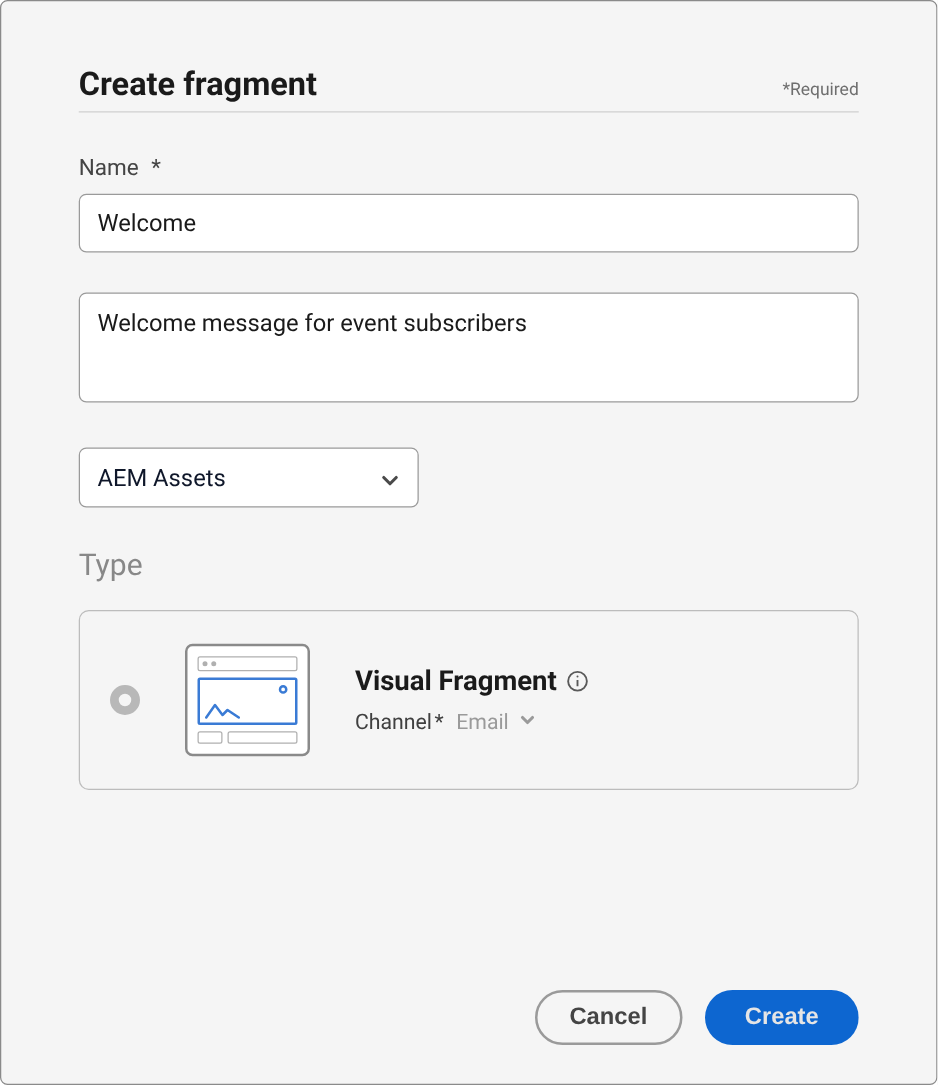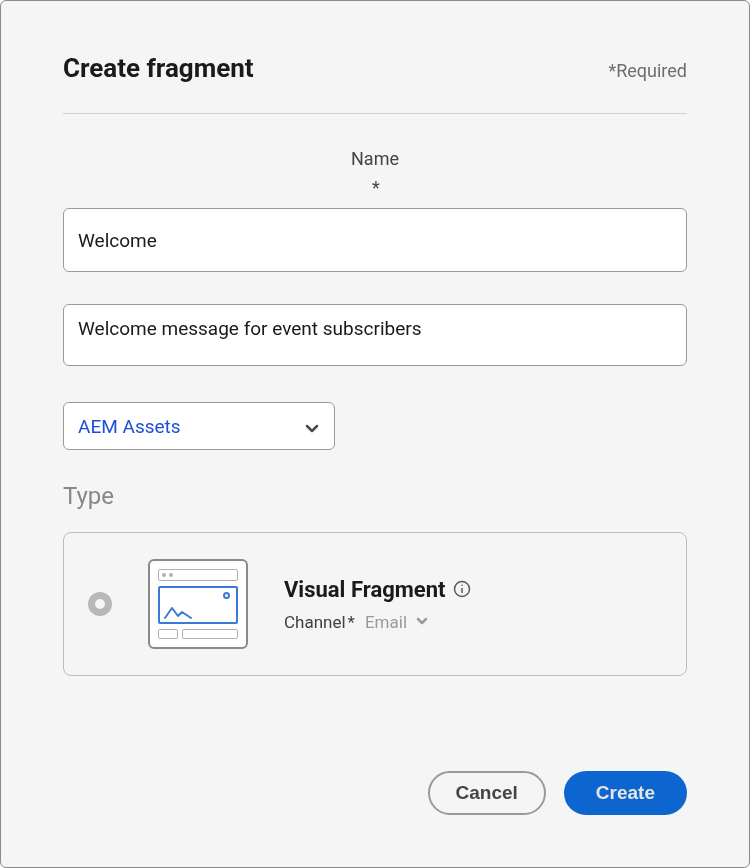--- a/index.html
+++ b/index.html
@@ -15,81 +15,80 @@
     background: #f5f5f5;
     border: 1px solid #8a8a8a;
     border-radius: 6px;
     padding: 52px 62px 40px 62px;
     position: relative;
   }
   .dialog-header {
     display: flex;
     justify-content: space-between;
     align-items: baseline;
-    padding-bottom: 30px;
+    padding-bottom: 6px;
     border-bottom: 1px solid #d0d0d0;
     margin-bottom: 34px;
   }
   .dialog-title {
     font-size: 26px;
     font-weight: 700;
     color: #1a1a1a;
     margin: 0;
   }
   .required-note {
-    font-size: 18px;
+    font-size: 14px;
     color: #6e6e6e;
   }
   .field {
     margin-bottom: 32px;
   }
   .field-label {
     font-size: 18px;
     color: #444;
     margin-bottom: 10px;
     display: flex;
     align-items: center;
     gap: 8px;
-    flex-direction: column;
   }
   .field-label .req {
     margin-left: 2px;
   }
   .text-input {
     width: 100%;
-    height: 64px;
+    height: 47px;
     border: 1px solid #9a9a9a;
     border-radius: 6px;
     background: #fff;
     padding: 0 14px;
     font-size: 19px;
     color: #1a1a1a;
     font-family: inherit;
   }
   .textarea {
     width: 100%;
-    height: 62px;
+    height: 88px;
     border: 1px solid #9a9a9a;
     border-radius: 6px;
     background: #fff;
     padding: 12px 14px;
     font-size: 19px;
     color: #1a1a1a;
     font-family: inherit;
     resize: none;
   }
   .select {
     width: 272px;
     height: 48px;
     border: 1px solid #9a9a9a;
     border-radius: 6px;
     background: #fff;
     padding: 0 14px;
     font-size: 19px;
-    color: #1d4ed8;
+    color: #0f172a;
     display: flex;
     align-items: center;
     justify-content: space-between;
     cursor: pointer;
   }
   .chevron {
     width: 16px;
     height: 16px;
   }
   .info-icon {
@@ -182,21 +181,21 @@
   .channel-select {
     color:#9a9a9a;
     display:flex;
     align-items:center;
     gap:8px;
     cursor:pointer;
   }
   .footer {
     position:absolute;
     right: 62px;
-    bottom: 52px;
+    bottom: 31px;
     display:flex;
     gap: 18px;
     align-items: flex-end;
   }
   .btn {
     height: 44px;
     padding: 0 26px;
     border-radius: 22px;
     font-size: 19px;
     font-weight: 700;

